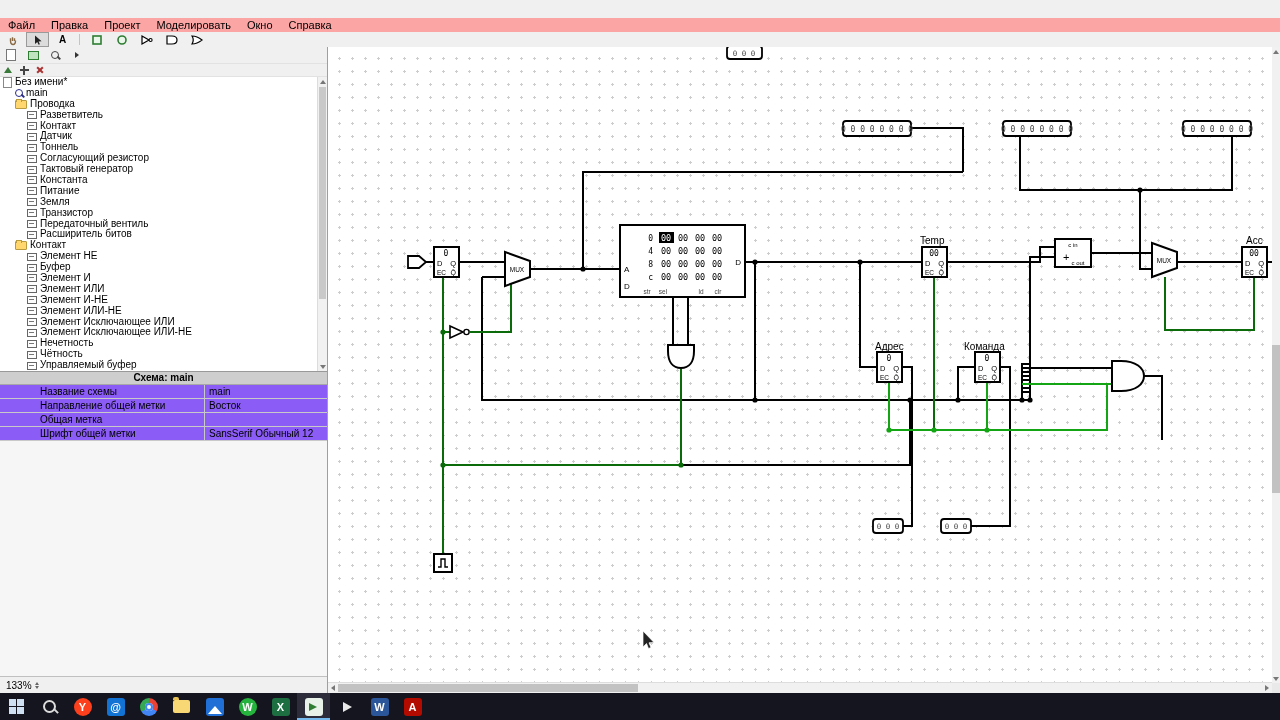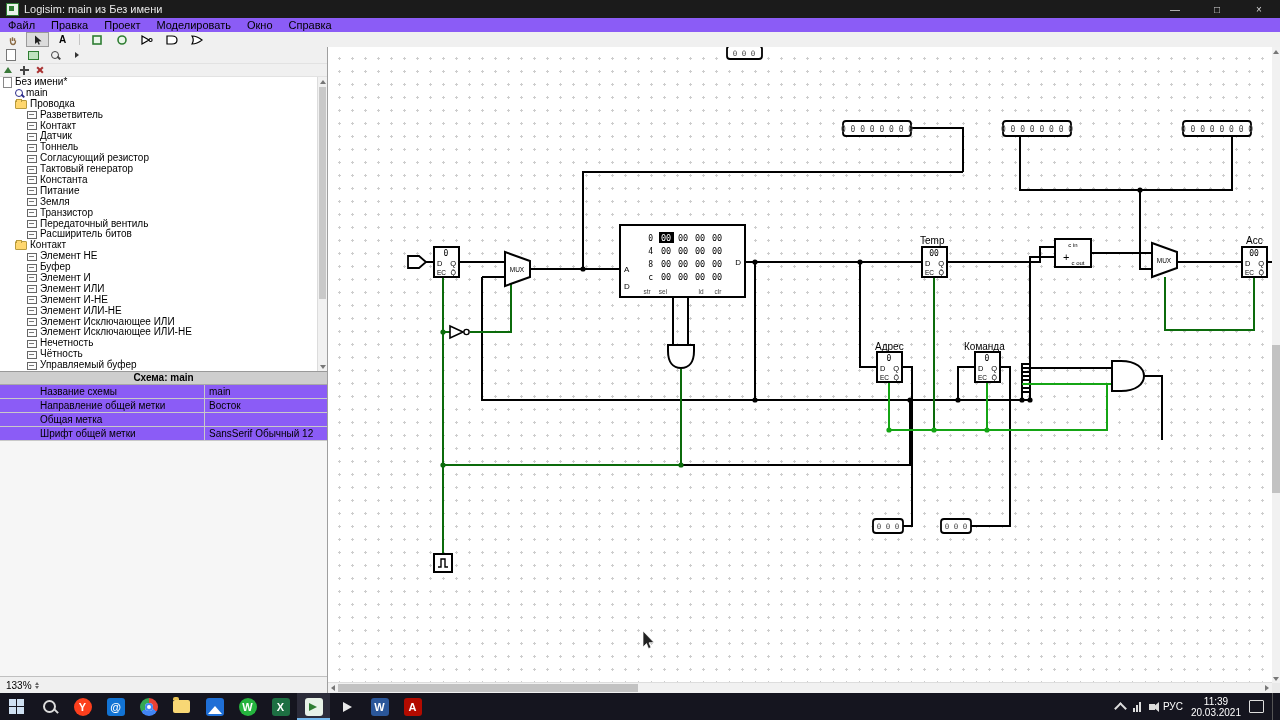--- a/index.html
+++ b/index.html
@@ -8,21 +8,21 @@
 
   
   .titlebar{position:absolute;left:0;top:0;width:1280px;height:18px;background:#1b1b1b;color:#e6e6e6;
             display:flex;align-items:center;font-size:11px;}
   .app-ico{width:11px;height:11px;margin:0 5px 0 6px;background:#e9f3e9;border:1px solid #2e7d32;position:relative;flex:none;}
   .app-ico::after{content:"";position:absolute;left:2px;top:2px;width:5px;height:5px;background:#2e7d32;}
   .win-controls{margin-left:auto;display:flex;height:100%;}
   .win-btn{width:42px;height:100%;display:flex;align-items:center;justify-content:center;color:#d8d8d8;font-size:10px;}
 
   
-  .menubar{position:absolute;left:0;top:18px;width:1280px;height:14px;background:#8b5cf6;display:flex;
+  .menubar{position:absolute;left:0;top:18px;width:1280px;height:14px;background:#fca5a5;display:flex;
            align-items:center;font-size:11px;border-bottom:1px solid #e0e0e0;}
   .menu-item{padding:0 8px;line-height:14px;}
 
   
   .toolbar{position:absolute;left:0;top:32px;width:1280px;height:15px;background:#f0f0f0;display:flex;
            align-items:center;border-bottom:1px solid #d8d8d8;}
   .tool-btn{width:21px;height:13px;display:flex;align-items:center;justify-content:center;margin:0 1px;border:1px solid transparent;}
   .tool-btn.selected{background:#dcdcdc;border:1px solid #9a9a9a;}
   .tool-sep{width:1px;height:11px;background:#c4c4c4;margin:0 4px;}
   .glyph-a{font-size:10px;font-weight:bold;}
@@ -123,29 +123,20 @@
   .vol::after{content:"";position:absolute;left:4px;top:-2px;border-top:5px solid transparent;border-bottom:5px solid transparent;border-right:6px solid #ddd;}
   .clock{text-align:center;line-height:11px;font-size:10px;}
   .action{width:13px;height:11px;border:1.5px solid #ddd;border-radius:1px;}
   .show-desktop{width:4px;height:27px;border-left:1px solid #555;}
 </style>
 </head>
 <body>
 
 <div class="screen">
 
-  <div class="titlebar">
-    <span class="app-ico"></span>
-    <span>Logisim: main из Без имени</span>
-    <div class="win-controls">
-      <div class="win-btn">—</div>
-      <div class="win-btn">□</div>
-      <div class="win-btn">×</div>
-    </div>
-  </div>
 
   <div class="menubar">
     <span class="menu-item">Файл</span>
     <span class="menu-item">Правка</span>
     <span class="menu-item">Проект</span>
     <span class="menu-item">Моделировать</span>
     <span class="menu-item">Окно</span>
     <span class="menu-item">Справка</span>
   </div>
 
@@ -627,31 +618,15 @@
     <div class="tk-btn">
         <span class="ic ic-play"></span>
       </div>
     <div class="tk-btn">
         <span class="ic ic-word">W</span>
       </div>
     <div class="tk-btn">
         <span class="ic ic-pdf">A</span>
       </div>
 
-    <div class="tk-tray">
-      <span class="chev"></span>
-      <span class="net">
-          <span style="height:4px;"></span>
-          <span style="height:7px;"></span>
-          <span style="height:10px;"></span>
-        </span>
-      <span class="vol"></span>
-      <span>РУС</span>
-      <span class="clock">
-        <span>11:39</span><br>
-        <span>20.03.2021</span>
-      </span>
-      <span class="action"></span>
-      <span class="show-desktop"></span>
-    </div>
   </div>
 
 </div>
 
 </body></html>

